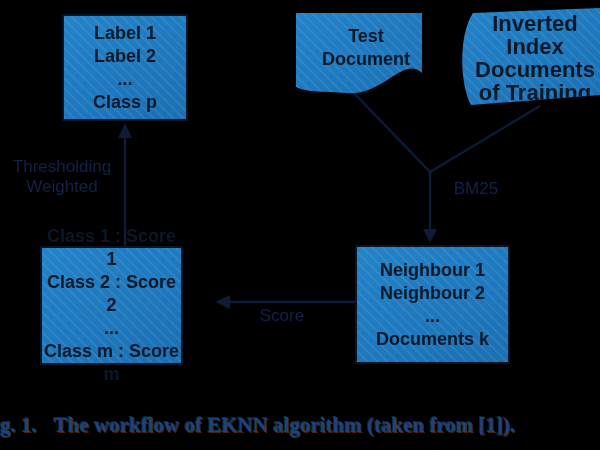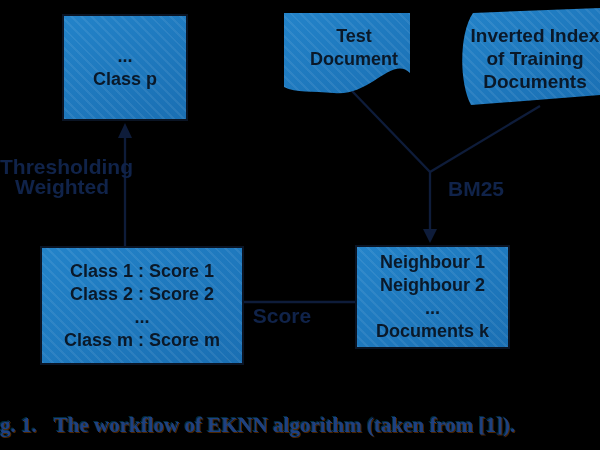--- a/index.html
+++ b/index.html
@@ -26,35 +26,35 @@
     background:
       repeating-linear-gradient(45deg, rgba(255,255,255,0.07) 0px, rgba(255,255,255,0.07) 2px, rgba(255,255,255,0) 2px, rgba(255,255,255,0) 7px),
       linear-gradient(150deg, var(--box-fill-a), var(--box-fill-b));
     color:var(--box-text);
     display:flex;flex-direction:column;align-items:center;justify-content:center;
     font-weight:700;font-size:18px;line-height:23px;text-align:center;
   }
   .rectnode{border:2.5px solid var(--box-border);box-sizing:border-box;}
   .docnode{border:none;}
   #labels-box{left:62px;top:14px;width:126px;height:107px;}
-  #class-box{left:40px;top:246px;width:204px;height:119px;line-height:23px;}
-  #neigh-box{left:355px;top:245px;width:155px;height:104px;}
+  #class-box{left:40px;top:246px;width:143px;height:119px;line-height:23px;}
+  #neigh-box{left:355px;top:245px;width:155px;height:119px;}
   #test-doc{
-    left:284px;top:13px;width:140px;height:84px;
+    left:296px;top:13px;width:140px;height:84px;
     clip-path:path("M0 0 L126 0 L126 60 C108 42 86 84 50 80 C28 78 12 80 0 74 Z");
     padding-bottom:14px;box-sizing:border-box;
   }
   #inverted-doc{
     left:456px;top:8px;width:144px;height:100px;
     clip-path:path("M17 5 L144 0 L144 87 L15 97 C3 75 3 25 17 5 Z");
-    padding-left:14px;box-sizing:border-box;font-size:19px;
+    padding-left:14px;box-sizing:border-box;font-size:22px;
   }
   .edge-label{
     position:absolute;color:var(--edge-label-text);
-    font-weight:700;font-size:21px;line-height:20px;text-align:center;
+    font-weight:400;font-size:17px;line-height:20px;text-align:center;
   }
   #thresh-label{left:0px;top:157px;width:124px;}
   #bm25-label{left:444px;top:179px;width:64px;text-align:center;}
   #weighted-label{left:226px;top:306px;width:112px;}
   .caption{
     position:absolute;left:0px;top:413px;width:600px;
     font-family:"Liberation Serif", serif;font-size:21px;font-weight:600;
     color:var(--caption-text);white-space:nowrap;
     text-shadow:1px 1px 0 rgba(190,95,0,0.40), -1px -1px 0 rgba(0,150,210,0.30);
   }
@@ -71,33 +71,35 @@
     <path class="ah" d="M125 123 L118 138 L132 138 Z"></path>
 
     <path class="ln" d="M352 91 L430 172 L430 230 M540 106 L430 172"></path>
     <path class="ah" d="M430 243 L423 229 L437 229 Z"></path>
 
     <path class="ln" d="M355 302 L230 302"></path>
     <path class="ah" d="M215 302 L230 295 L230 309 Z"></path>
   </svg>
 
   <div class="node rectnode" id="labels-box">
+    <div>Label 1</div>
+    <div>Label 2</div>
     <div>...</div>
     <div>Class p</div>
   </div>
 
   <div class="node docnode" id="test-doc">
     <div>Test</div>
     <div>Document</div>
   </div>
 
   <div class="node docnode" id="inverted-doc">
     <div>Inverted Index</div>
+    <div>Documents</div>
     <div>of Training</div>
-    <div>Documents</div>
   </div>
 
   <div class="node rectnode" id="class-box">
     <div>Class 1 : Score 1</div>
     <div>Class 2 : Score 2</div>
     <div>...</div>
     <div>Class m : Score m</div>
   </div>
 
   <div class="node rectnode" id="neigh-box">

